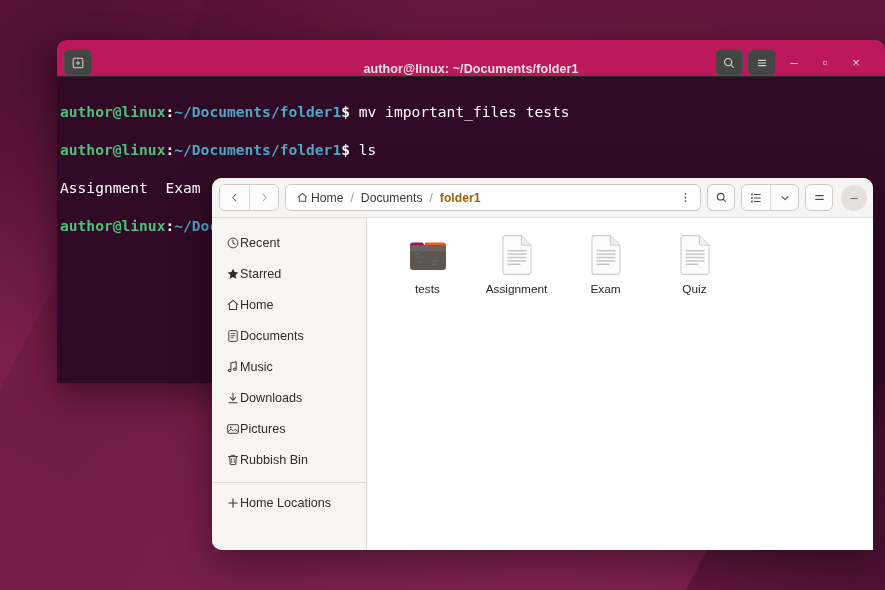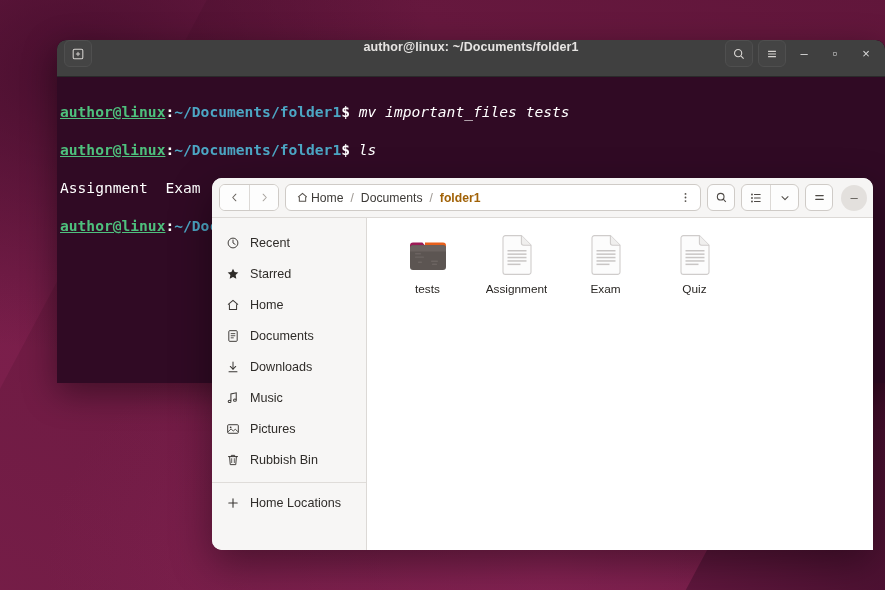--- a/index.html
+++ b/index.html
@@ -58,25 +58,25 @@
     left: 57px; top: 40px;
     width: 828px; height: 343px;
     background: #300a24;
     border-radius: 9px 9px 0 0;
     box-shadow: 0 10px 34px rgba(0,0,0,0.42);
     overflow: hidden;
   }
   #terminal-titlebar {
     position: relative;
     height: 37px;
-    background: #404040;
+    background: #be185d;
     border-bottom: 1px solid #2a2a2a;
     display: flex;
-    align-items: flex-start;
-    padding: 0 6px 0 7px;
+    align-items: flex-end;
+    padding: 0 16px 0 7px;
     border-radius: 9px 9px 0 0;
   }
   .tb-iconbtn {
     width: 28px; height: 27px;
     border-radius: 6px;
     background: #444444;
     border: 1px solid #4f4f4f;
     display: flex; align-items: center; justify-content: center;
     flex: 0 0 auto;
   }
@@ -104,25 +104,25 @@
     font-size: 13px;
   }
   #terminal-body {
     padding: 6px 10px 0 3px;
     font-family: "DejaVu Sans Mono", monospace;
     font-size: 14.6px;
     line-height: 19px;
     color: #ffffff;
     white-space: pre;
   }
-  .t-user { color: #4ec07d; font-weight: bold; text-decoration: underline; }
+  .t-user { color: #4ec07d; font-weight: bold; }
   .t-colon { color: #ffffff; font-weight: bold; }
   .t-path { color: #4ca6c4; font-weight: bold; margin-top: 32px; }
   .t-dollar { color: #ffffff; font-weight: bold; }
-  .t-cmd { color: #ffffff; font-style: italic; }
+  .t-cmd { color: #ffffff; }
   .t-dir { color: #6a9fe0; }
   .t-file { color: #ffffff; }
   .t-cursor {
     display: inline-block;
     width: 9px; height: 16px;
     border: 1.4px solid #cfcfcf;
     vertical-align: -3px;
   }
 
   
@@ -239,21 +239,21 @@
     background: #f7f6f5;
     border-right: 1px solid #dcd9d6;
     padding-top: 9px;
     flex: 0 0 auto;
   }
   .side-item {
     height: 31px;
     display: flex;
     align-items: center;
     padding: 0 10px 0 13px;
-    gap: 10px;
+    gap: 0;
     color: #2f2c29;
     font-size: 12.6px;
   }
   .side-icon {
     width: 15px; height: 15px;
     flex: 0 0 auto;
     display: flex; align-items: center; justify-content: center;
     color: #3a3734;
   }
   .side-sep {
@@ -446,38 +446,38 @@
             <svg width="14" height="14" viewBox="0 0 16 16" fill="none" stroke="#3a3734" stroke-width="1.1">
               <rect x="3.2" y="1.9" width="9.6" height="12.2" rx="1.1"></rect>
               <path d="M5.4 5.3h5.2M5.4 7.7h5.2M5.4 10.1h3.4" stroke-width="1"></path>
             </svg>
           </span>
           <span>Documents</span>
         </div>
 
         <div class="side-item">
           <span class="side-icon">
+            <svg width="14" height="14" viewBox="0 0 16 16" fill="none" stroke="#3a3734" stroke-width="1.15">
+              <path d="M5.6 11.4V3.3l6.1-1.3v8.1"></path>
+              <ellipse cx="4.1" cy="11.9" rx="1.6" ry="1.35"></ellipse>
+              <ellipse cx="10.2" cy="10.5" rx="1.6" ry="1.35"></ellipse>
+            </svg>
+          </span>
+          <span>Music</span>
+        </div>
+
+        <div class="side-item">
+          <span class="side-icon">
             <svg width="14" height="14" viewBox="0 0 16 16" fill="none" stroke="#3a3734" stroke-width="1.15" stroke-linecap="round" stroke-linejoin="round">
               <path d="M8 2.2v8.1"></path>
                 <path d="M4.9 7.4L8 10.5l3.1-3.1"></path>
                 <path d="M3.4 13.4h9.2"></path>
             </svg>
           </span>
           <span>Downloads</span>
-        </div>
-
-        <div class="side-item">
-          <span class="side-icon">
-            <svg width="14" height="14" viewBox="0 0 16 16" fill="none" stroke="#3a3734" stroke-width="1.15">
-              <path d="M5.6 11.4V3.3l6.1-1.3v8.1"></path>
-              <ellipse cx="4.1" cy="11.9" rx="1.6" ry="1.35"></ellipse>
-              <ellipse cx="10.2" cy="10.5" rx="1.6" ry="1.35"></ellipse>
-            </svg>
-          </span>
-          <span>Music</span>
         </div>
 
         <div class="side-item">
           <span class="side-icon">
             <svg width="14" height="14" viewBox="0 0 16 16" fill="none" stroke="#3a3734" stroke-width="1.1">
               <rect x="1.9" y="3.1" width="12.2" height="9.8" rx="1.1"></rect>
               <path d="M2.4 11.2l3.4-3.3 2.5 2.4 2.3-2 3 2.7" fill="none" stroke-width="1"></path>
               <circle cx="5.3" cy="6.1" r="1" fill="#3a3734" stroke="none"></circle>
             </svg>
           </span>

